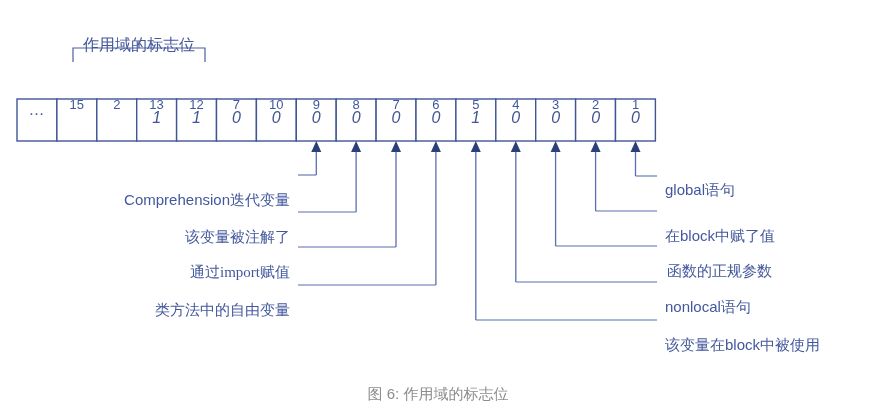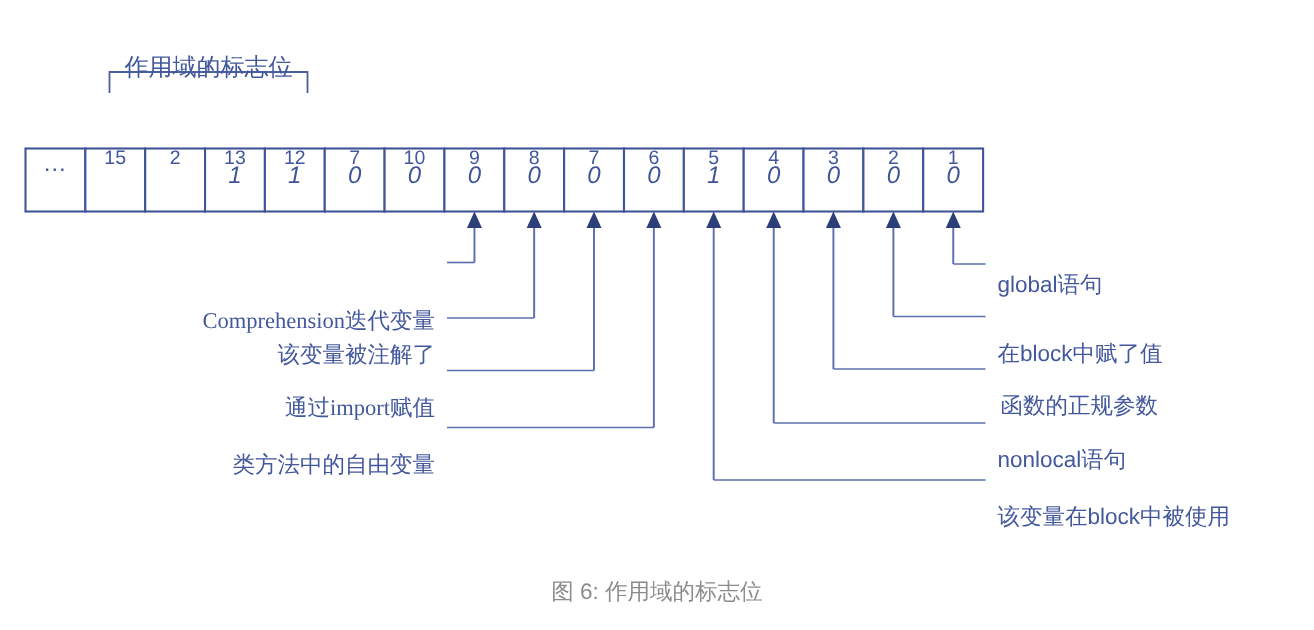--- a/index.html
+++ b/index.html
@@ -185,21 +185,21 @@
       <div class="cellval" style="left: 475.8px; top: 109px;">1</div>
       <div class="cellval" style="left: 515.8px; top: 109px;">0</div>
       <div class="cellval" style="left: 555.6px; top: 109px;">0</div>
       <div class="cellval" style="left: 595.6px; top: 109px;">0</div>
       <div class="cellval" style="left: 635.5px; top: 109px;">0</div>
     </div>
 
   <div class="txt bracket-title" style="left:139px; top:10px;">作用域的标志位</div>
 
   <div id="left-labels">
-      <div class="txt lbl-left" style="right: 586px; top: 189px; font-family: Liberation Serif, serif;">Comprehension迭代变量</div>
+      <div class="txt lbl-left" style="right: 586px; top: 175px;">Comprehension迭代变量</div>
       <div class="txt lbl-left" style="right: 586px; top: 212px;">该变量被注解了</div>
       <div class="txt lbl-left" style="right: 586px; top: 247px; font-family: Liberation Serif, serif;">通过import赋值</div>
       <div class="txt lbl-left" style="right: 586px; top: 285px; font-family: Liberation Serif, serif;">类方法中的自由变量</div>
     </div>
 
   <div id="right-labels">
       <div class="txt lbl-right" style="left: 665px; top: 165px;">global语句</div>
       <div class="txt lbl-right" style="left: 665px; top: 211px;">在block中赋了值</div>
       <div class="txt lbl-right" style="left: 667px; top: 246px;">函数的正规参数</div>
       <div class="txt lbl-right" style="left: 665px; top: 282px;">nonlocal语句</div>

